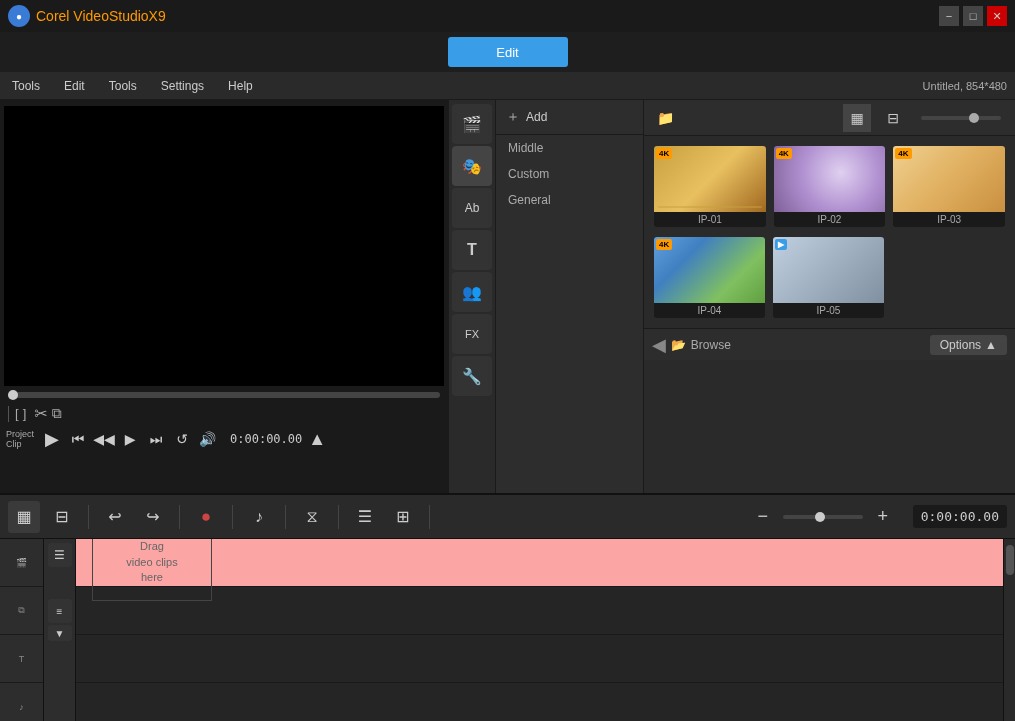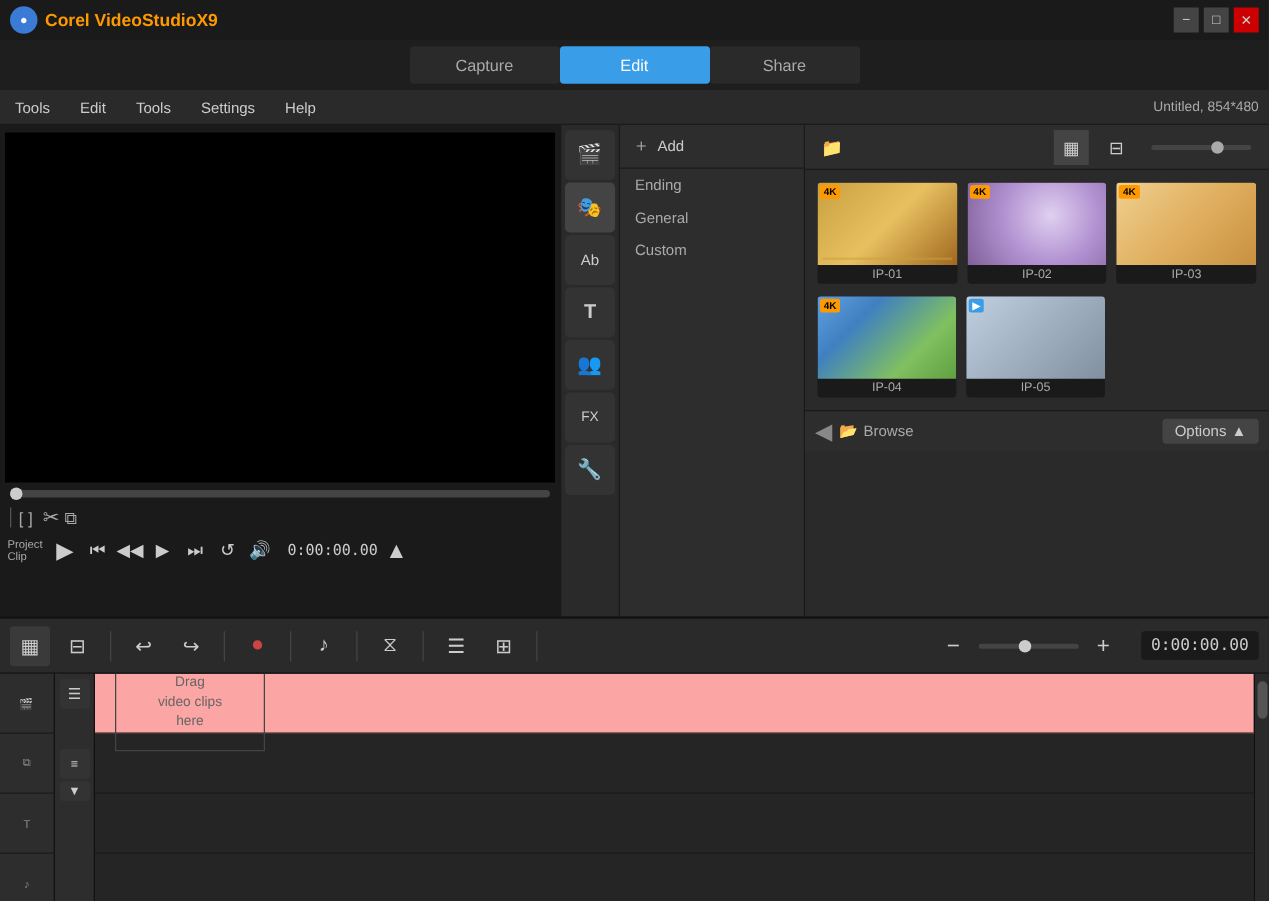--- a/index.html
+++ b/index.html
@@ -2,21 +2,21 @@
 <html><head>
   <meta charset="utf-8">
   <style>
     * { margin: 0; padding: 0; box-sizing: border-box; }
     body { width: 1015px; height: 721px; background: #2a2a2a; font-family: Arial, sans-serif; font-size: 12px; color: #ccc; overflow: hidden; }
 
     
     .title-bar { height: 32px; background: #1a1a1a; display: flex; align-items: center; justify-content: space-between; padding: 0 8px; }
     .title-bar-left { display: flex; align-items: center; gap: 6px; }
     .title-logo { width: 22px; height: 22px; background: #3a7bd5; border-radius: 50%; display: flex; align-items: center; justify-content: center; color: white; font-size: 10px; font-weight: bold; }
-    .title-text { color: #ccc; font-size: 14px; font-weight: bold; }
+    .title-text { color: #ccc; font-size: 14px; font-weight: normal; }
     .title-text span { color: #f90; }
     .title-controls { display: flex; gap: 4px; }
     .title-btn { width: 20px; height: 20px; background: #444; border: none; color: #ccc; cursor: pointer; font-size: 11px; display: flex; align-items: center; justify-content: center; }
     .title-btn:last-child { background: #c00; }
 
     
     .mode-bar { height: 40px; background: #1e1e1e; display: flex; align-items: center; justify-content: center; gap: 0; }
     .mode-tab { width: 120px; height: 30px; display: flex; align-items: center; justify-content: center; cursor: pointer; font-size: 13px; color: #aaa; background: #2a2a2a; border-radius: 3px; }
     .mode-tab.active { background: #3a9de8; color: white; }
 
@@ -108,23 +108,21 @@
     </span>
   </div>
   <div class="title-controls">
     <button class="title-btn">−</button>
     <button class="title-btn">□</button>
     <button class="title-btn">✕</button>
   </div>
 </div>
 
 <div class="mode-bar">
-  <div class="mode-tab">Capture</div>
   <div class="mode-tab active">Edit</div>
-  <div class="mode-tab">Share</div>
 </div>
 
 <div class="menu-bar">
   <span class="menu-item">Tools</span>
   <span class="menu-item">Edit</span>
   <span class="menu-item">Tools</span>
   <span class="menu-item">Settings</span>
   <span class="menu-item">Help</span>
   <span class="menu-right">Untitled, 854*480</span>
 </div>
@@ -172,23 +170,23 @@
     <div class="sidebar-icon">👥</div>
     <div class="sidebar-icon" style="font-size:11px; font-weight:normal;">FX</div>
     <div class="sidebar-icon">🔧</div>
   </div>
 
   <div class="category-panel">
     <div class="category-add">
       <span class="add-icon">＋</span>
       <span>Add</span>
     </div>
-    <div class="category-item">Ending</div>
+    <div class="category-item">Middle</div>
+    <div class="category-item">Custom</div>
     <div class="category-item">General</div>
-    <div class="category-item">Custom</div>
   </div>
 
   <div class="media-panel">
     <div class="media-toolbar">
       <button class="media-tool-btn">📁</button>
       <div style="flex:1;"></div>
       <button class="media-tool-btn active">▦</button>
       <button class="media-tool-btn">⊟</button>
       <div style="width:80px; height:4px; background:#444; border-radius:2px; margin:0 6px; position:relative;">
         <div style="width:10px; height:10px; background:#aaa; border-radius:50%; position:absolute; top:-3px; left:60%;"></div>

